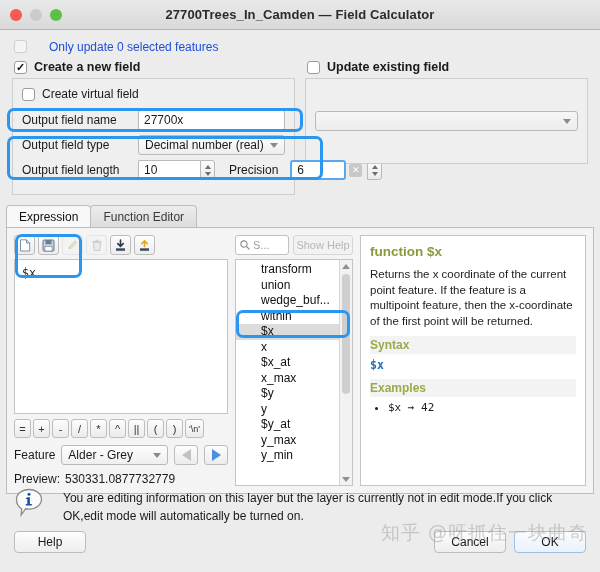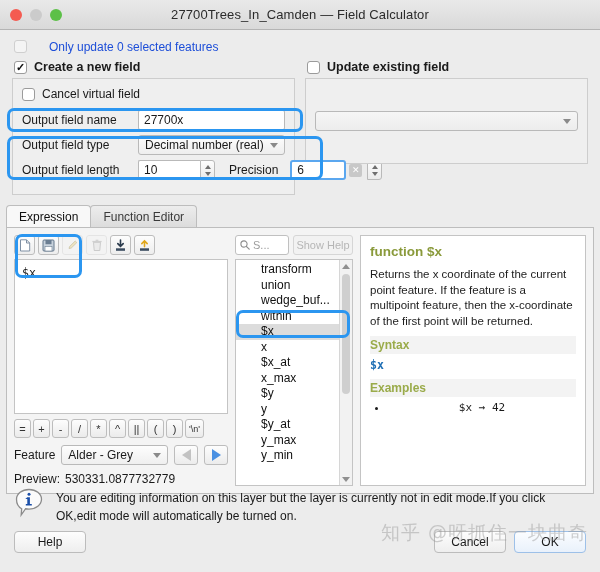--- a/index.html
+++ b/index.html
@@ -22,21 +22,21 @@
     position: relative;
     display: flex; align-items: center;
   }
   .lights { position: absolute; left: 10px; top: 9px; display: flex; gap: 8px; }
   .light { width: 12px; height: 12px; border-radius: 50%; }
   .light.red { background: #f45b51; }
   .light.gray { background: #cbcbcb; }
   .light.green { background: #5cc047; }
   #window-title {
     width: 100%; text-align: center;
-    font-size: 13px; font-weight: normal; color: #2b2b2b;
+    font-size: 13px; font-weight: bold; color: #2b2b2b;
     letter-spacing: .1px;
   }
 
   
   #content { padding: 0 8px; }
 
   .row-only-update {
     display: flex; align-items: flex-start; gap: 22px;
     padding: 10px 4px 6px 6px;
     color: #1d4ed8;
@@ -220,26 +220,26 @@
   .vs-bot { position: absolute; bottom: 0; left: 0; right: 0; }
 
   .help-pane {
     flex: 1 1 auto; border: 1px solid #c4c4c4; background: #fff;
     padding: 7px 9px; overflow: hidden; font-size: 11.5px; line-height: 1.35;
   }
   .help-title { color: #8a9a3b; font-weight: bold; font-size: 13.5px; margin-bottom: 6px; }
   .help-body { color: #1d1d1d; margin-bottom: 7px; }
   .help-h { color: #9aab4a; font-weight: bold; font-size: 12px; background: #f3f3f3; padding: 1px 0; margin: 5px 0 4px; }
   .help-syn { color: #1f6fb5; font-weight: bold; font-family: "DejaVu Sans Mono", monospace; font-size: 11.5px; margin-bottom: 4px; }
-  .help-ex { margin: 0; padding-left: 18px; text-align: center; }
+  .help-ex { margin: 0; padding-left: 18px; }
   .help-ex li { font-family: "DejaVu Sans Mono", monospace; font-size: 11px; }
 
   
   #footer { position: absolute; left: 0; right: 0; bottom: 0; height: 95px; }
-  .msg-row { display: flex; gap: 12px; padding: 10px 16px 0 14px; align-items: flex-start; }
+  .msg-row { display: flex; gap: 19px; padding: 10px 16px 0 14px; align-items: flex-start; }
   .info-icon { width: 30px; height: 32px; flex: none; }
   .msg-text { font-size: 12px; line-height: 1.5; color: #1a1a1a; padding-top: 2px; }
 
   .btn-row { display: flex; align-items: flex-start; padding: 6px 14px 0 14px; }
   .btn {
     height: 22px; min-width: 72px; padding: 0 14px;
     border: 1px solid #bcbcbc; border-radius: 4px;
     background: linear-gradient(to bottom,#fdfdfd,#eeeeee);
     display: flex; align-items: center; justify-content: center;
     font-size: 12px; color: #1a1a1a;
@@ -284,21 +284,21 @@
 
     <div class="col">
       <div class="group-head">
         <span class="cb">✓</span>
         <span>Create a new field</span>
       </div>
       <div class="group-box">
 
         <div class="virtual-row">
           <span class="cb"></span>
-          <span>Cancel virtual field</span>
+          <span>Create virtual field</span>
         </div>
 
         <div class="field-row">
           <span class="field-label">Output field name</span>
           <span class="text-input">27700x</span>
         </div>
 
         <div class="field-row">
           <span class="field-label">Output field type</span>
           <span class="select">

